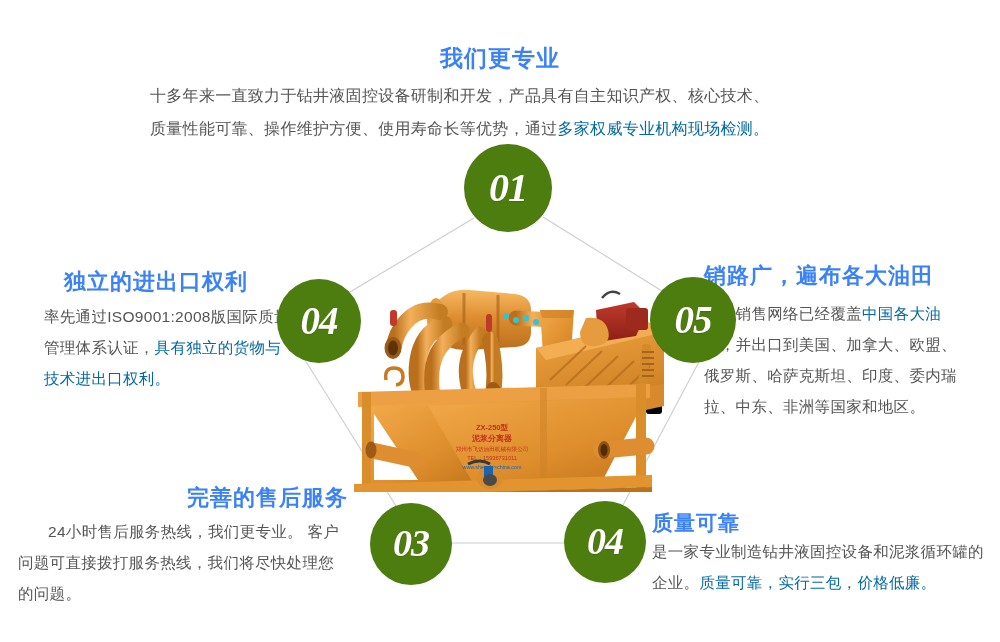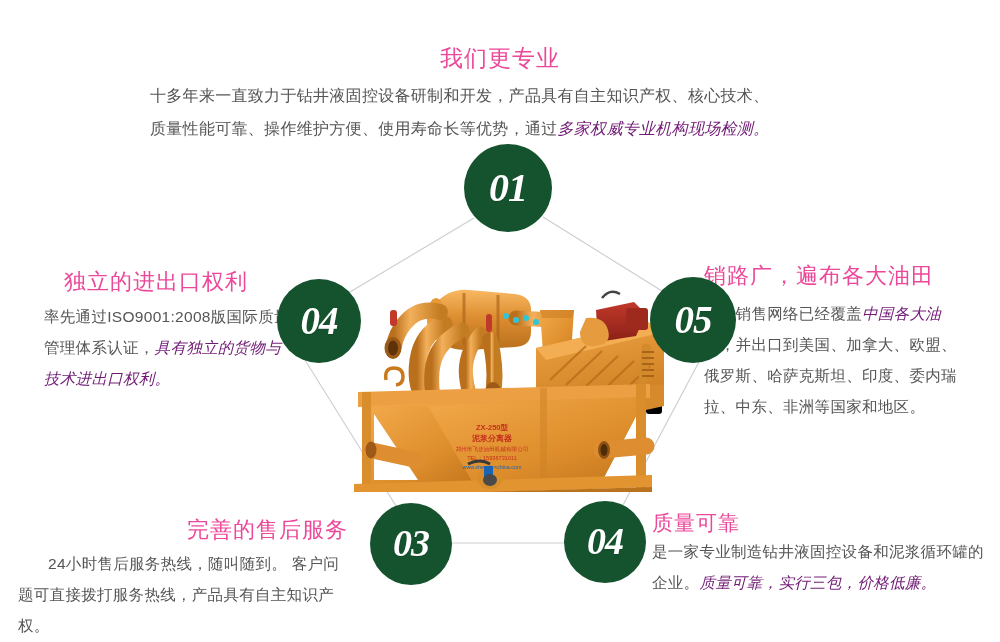--- a/index.html
+++ b/index.html
@@ -19,21 +19,21 @@
   #connectors {
     position: absolute; left: 0; top: 0;
     width: 1000px; height: 642px;
     pointer-events: none;
   }
 
   
   .badge {
     position: absolute;
     border-radius: 50%;
-    background: #14532d;
+    background: #4d7c0f;
     display: flex;
     align-items: center;
     justify-content: center;
     color: #ffffff;
     font-family: "Liberation Serif", "DejaVu Serif", serif;
     font-style: italic;
     font-weight: 700;
     letter-spacing: -1px;
     z-index: 5;
     text-shadow: 0 1px 1px rgba(0,0,0,.12);
@@ -42,52 +42,52 @@
 
   #badge-01 { left: 464px; top: 144px; width: 88px; height: 88px; font-size: 40px; }
   #badge-02 { left: 277px; top: 279px; width: 84px; height: 84px; font-size: 39px; }
   #badge-05 { left: 650px; top: 277px; width: 86px; height: 86px; font-size: 39px; }
   #badge-03 { left: 370px; top: 503px; width: 82px; height: 82px; font-size: 38px; }
   #badge-04 { left: 564px; top: 501px; width: 82px; height: 82px; font-size: 38px; }
 
   
   .blk { position: absolute; }
   .hd {
-    color: #ec4899;
+    color: #3b82f6;
     font-size: 22px;
-    font-weight: 400;
+    font-weight: 700;
     letter-spacing: 1px;
     line-height: 1.25;
     white-space: nowrap;
   }
   .bd {
     color: #555555;
     font-size: 15.5px;
     line-height: 31px;
     letter-spacing: .3px;
   }
-  .bd .hl { color: #701a75; font-style: italic; }
+  .bd .hl { color: #0369a1; }
 
   
   #sec-01 { left: 150px; top: 44px; width: 700px; text-align: center; }
   #sec-01 .hd { text-align: center; font-size: 23px; }
   #sec-01 .bd { margin-top: 6px; text-align: left; font-size: 16px; line-height: 33px; }
 
   
   #sec-02 { left: 20px; top: 268px; width: 272px; text-align: right; }
   #sec-02 .hd { text-align: center; }
   #sec-02 .bd { margin-top: 5px; text-align: left; margin-left: 24px; }
 
   
   #sec-05 { left: 704px; top: 262px; width: 262px; text-align: left; }
   #sec-05 .hd { text-align: left; }
   #sec-05 .bd { margin-top: 8px; text-align: left; }
 
   
-  #sec-03 { left: 18px; top: 484px; width: 330px; margin-top: 32px; }
+  #sec-03 { left: 18px; top: 484px; width: 330px; }
   #sec-03 .hd { text-align: right; }
   #sec-03 .bd { margin-top: 4px; text-align: left; text-indent: 30px; }
 
   
   #sec-04 { left: 652px; top: 510px; width: 340px; }
   #sec-04 .hd { text-align: left; font-size: 21px; }
   #sec-04 .bd { margin-top: 0; text-align: left; }
 
   
   #machine {
@@ -288,21 +288,21 @@
     <div class="bd"><span>率先通过ISO9001:2008版国际质量管理体系认证，</span><span class="hl">具有独立的货物与技术进出口权利。</span></div>
   </div>
 
   <div class="blk" id="sec-05">
     <div class="hd">销路广，遍布各大油田</div>
     <div class="bd"><span>产品销售网络已经覆盖</span><span class="hl">中国各大油田</span><span>，并出口到美国、加拿大、欧盟、俄罗斯、哈萨克斯坦、印度、委内瑞拉、中东、非洲等国家和地区。</span></div>
   </div>
 
   <div class="blk" id="sec-03">
     <div class="hd">完善的售后服务</div>
-    <div class="bd">24小时售后服务热线，随叫随到。 客户问题可直接拨打服务热线，产品具有自主知识产权。</div>
+    <div class="bd">24小时售后服务热线，我们更专业。 客户问题可直接拨打服务热线，我们将尽快处理您的问题。</div>
   </div>
 
   <div class="blk" id="sec-04">
     <div class="hd">质量可靠</div>
     <div class="bd"><span>是一家专业制造钻井液固控设备和泥浆循环罐的企业。</span><span class="hl">质量可靠，实行三包，价格低廉。</span></div>
   </div>
 
 </div>
 
 </body></html>

